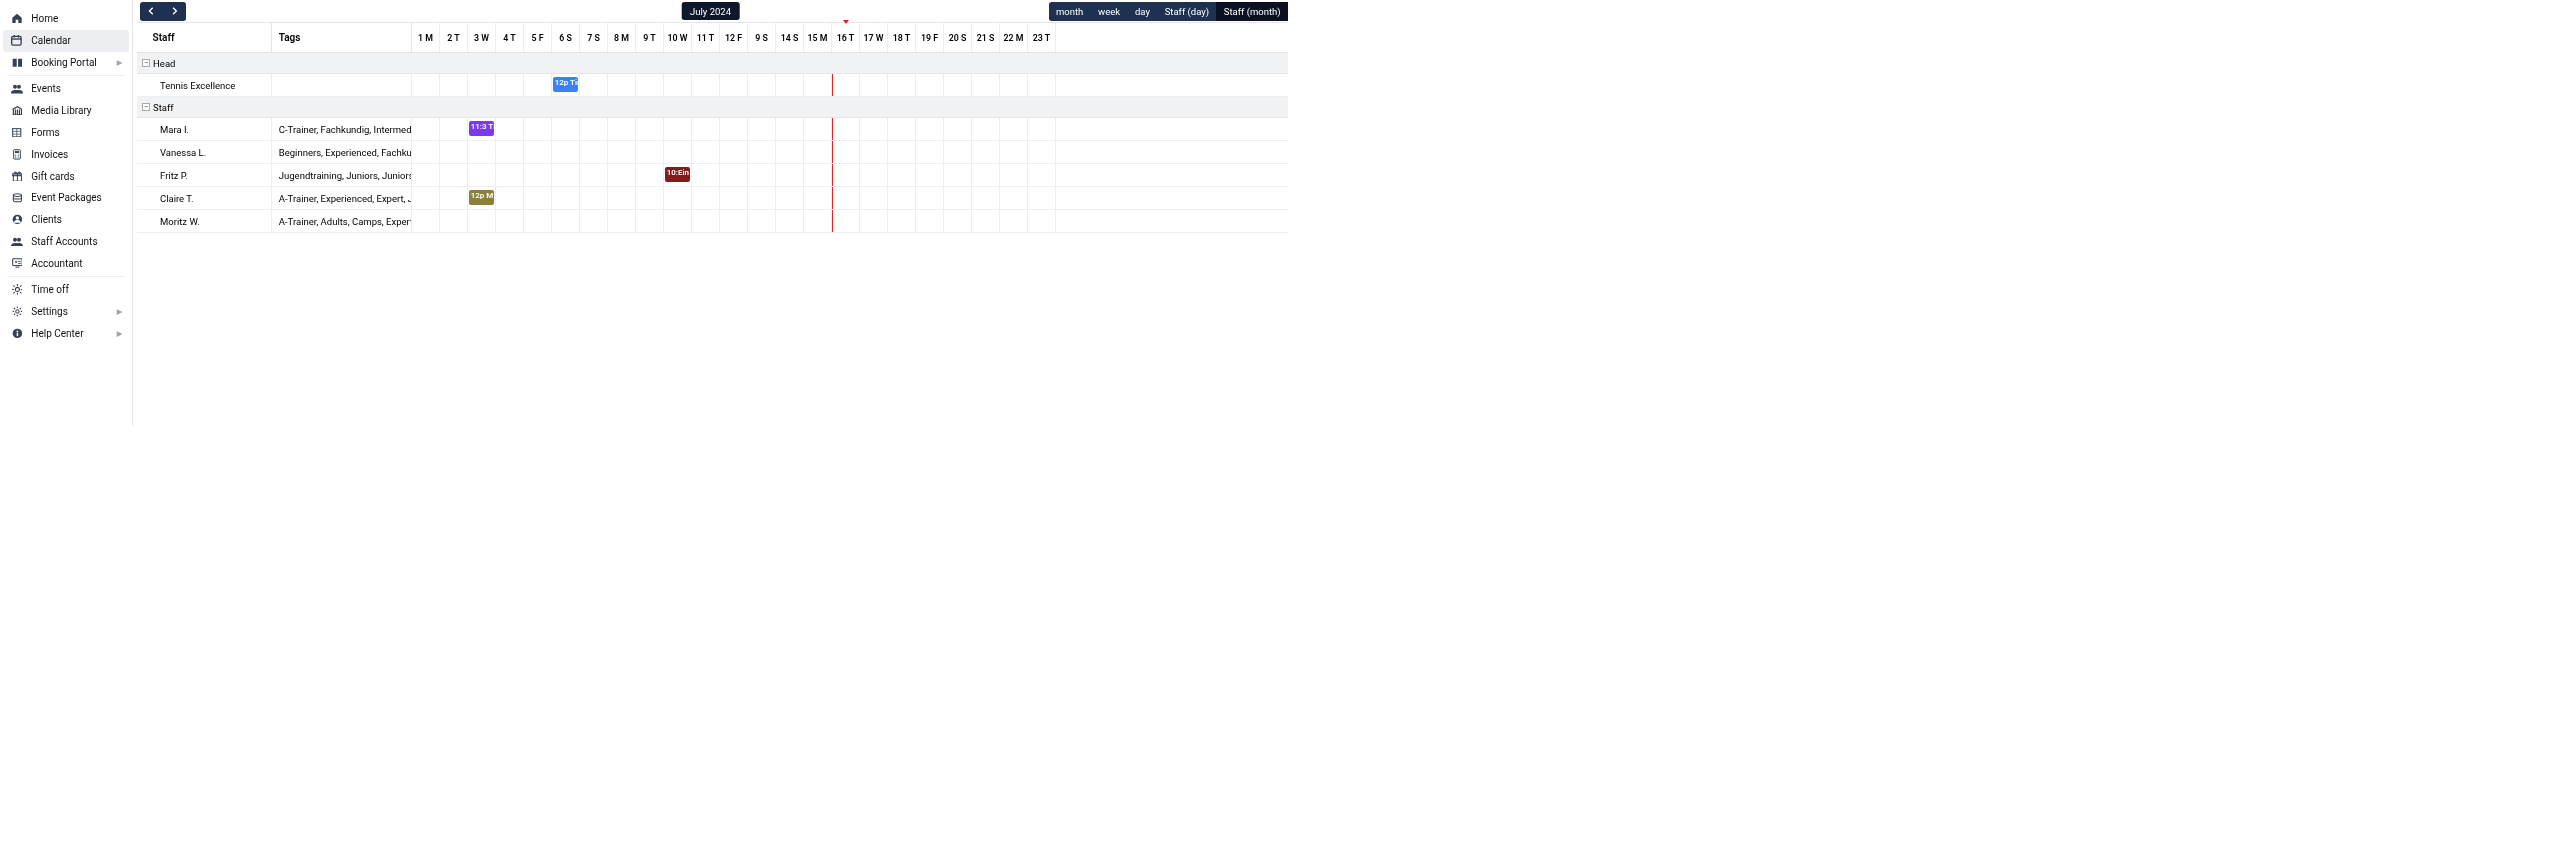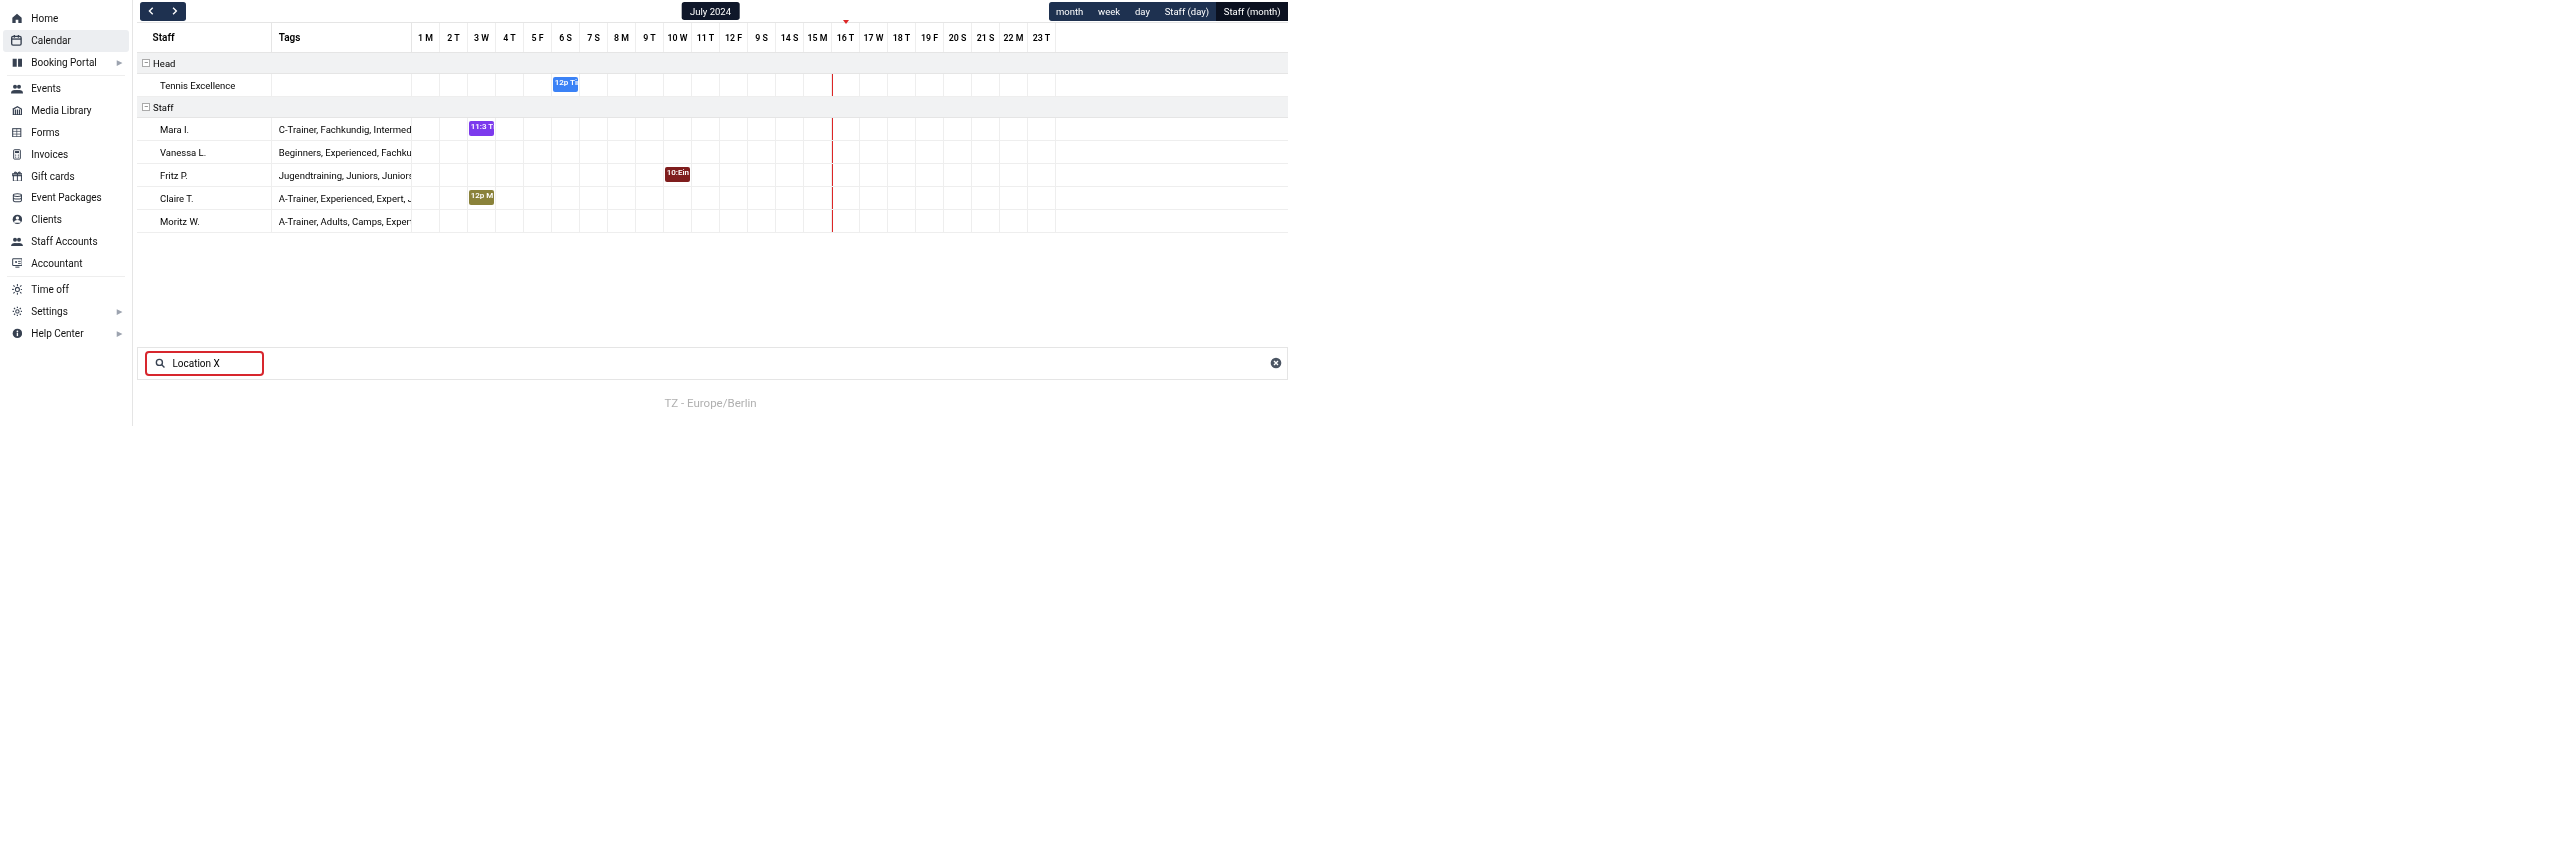--- a/index.html
+++ b/index.html
@@ -455,33 +455,15 @@
           <div class="day-cell"></div>
           <div class="day-cell"></div>
           <div class="day-cell"></div>
           <div class="day-cell"></div>
           <div class="day-cell"></div>
           <div class="day-cell"></div>
         </div>
       </div>
   </div>
 
-  <div class="search-bar">
-    <div class="search-box">
-      <span class="sicon">
-        <svg width="10.8" height="10.8" viewBox="0 0 16 16">
-            <circle cx="6.5" cy="6.5" r="4.5" stroke="#374151" stroke-width="2" fill="none"></circle>
-            <line x1="10" y1="10" x2="14" y2="14" stroke="#374151" stroke-width="2"></line>
-          </svg>
-      </span>
-      <input class="search-input" value="Location X" style="">
-    </div>
-    <span class="clear-btn">
-      <svg width="12" height="12" viewBox="0 0 18 18">
-          <circle cx="9" cy="9" r="8" fill="#4b5563"></circle>
-          <path d="M6 6 L12 12 M12 6 L6 12" stroke="#fff" stroke-width="2"></path>
-        </svg>
-    </span>
-  </div>
-
-  <div class="tz-footer">TZ - Europe/Berlin</div>
+
 </div>
 
 
 </body></html>

